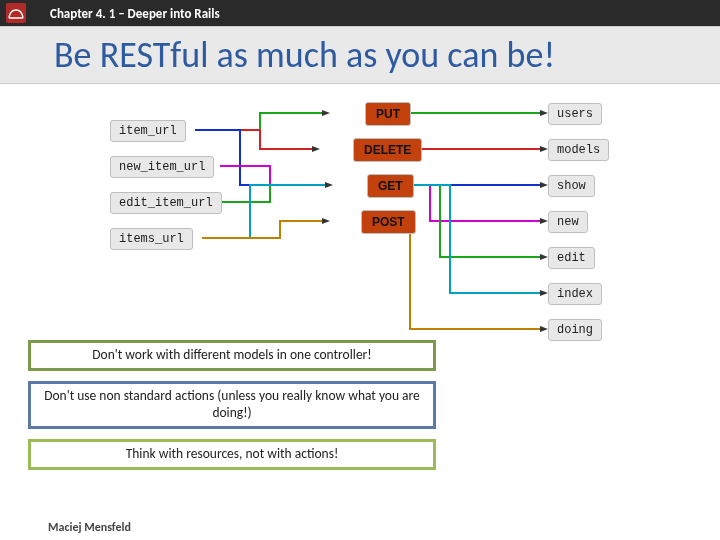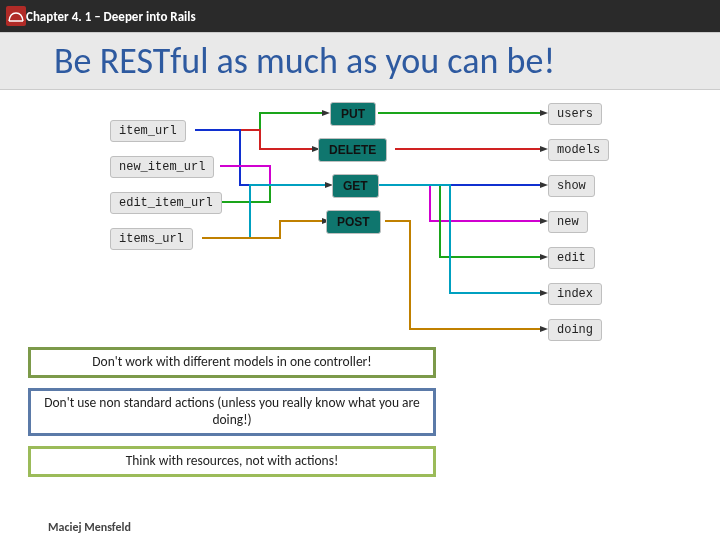--- a/index.html
+++ b/index.html
@@ -5,26 +5,26 @@
   * { box-sizing: border-box; margin: 0; padding: 0; }
   body {
     width: 720px;
     height: 540px;
     font-family: Calibri, "Segoe UI", Arial, sans-serif;
     background: #fff;
     position: relative;
     overflow: hidden;
   }
   .topbar {
-    height: 32px;
+    height: 26px;
     background: #2a2a2a;
     display: flex;
     align-items: center;
     padding: 0 6px;
-    gap: 0;
+    gap: 24px;
   }
   .rails-logo {
     width: 20px; height: 20px;
     background: #b02b27;
     border-radius: 2px;
     position: relative;
     display: flex; align-items: center; justify-content: center;
   }
   .rails-logo svg { width: 16px; height: 14px; }
   .chapter {
@@ -57,47 +57,48 @@
     border: 1px solid #bfbfbf;
     border-radius: 3px;
     font-family: "Courier New", monospace;
     font-size: 12px;
     padding: 3px 8px;
     color: #222;
     white-space: nowrap;
   }
   .verb {
     position: absolute;
-    background: #0f766e;
+    background: #c2410c;
     border: 1px solid #bfbfbf;
     border-radius: 3px;
     font-family: Arial, sans-serif;
     font-weight: bold;
     font-size: 12px;
     padding: 4px 10px;
     color: #111;
+    margin-left: 35px;
   }
   .action {
     position: absolute;
     background: #e8e8e8;
     border: 1px solid #bfbfbf;
     border-radius: 3px;
     font-family: "Courier New", monospace;
     font-size: 12px;
     padding: 3px 8px;
     color: #222;
   }
   svg.wires {
     position: absolute;
     left: 0; top: 0;
   }
   .tips {
     position: absolute;
     left: 28px;
-    top: 347px;
+    top: 340px;
     width: 408px;
     display: flex;
     flex-direction: column;
     gap: 10px;
   }
   .tip {
     border: 3px solid;
     text-align: center;
     font-size: 13.5px;
     padding: 4px 10px;

